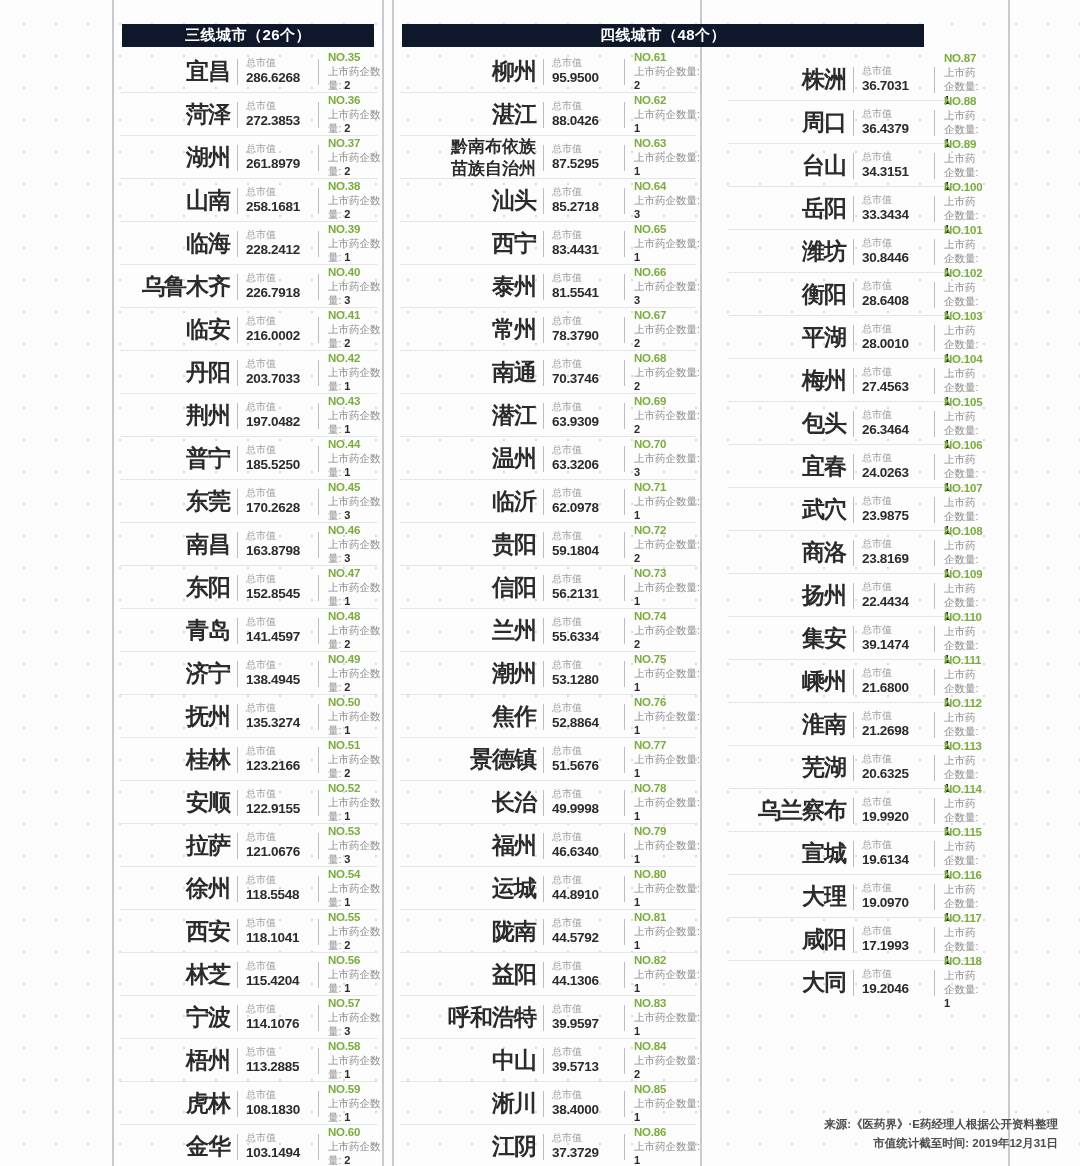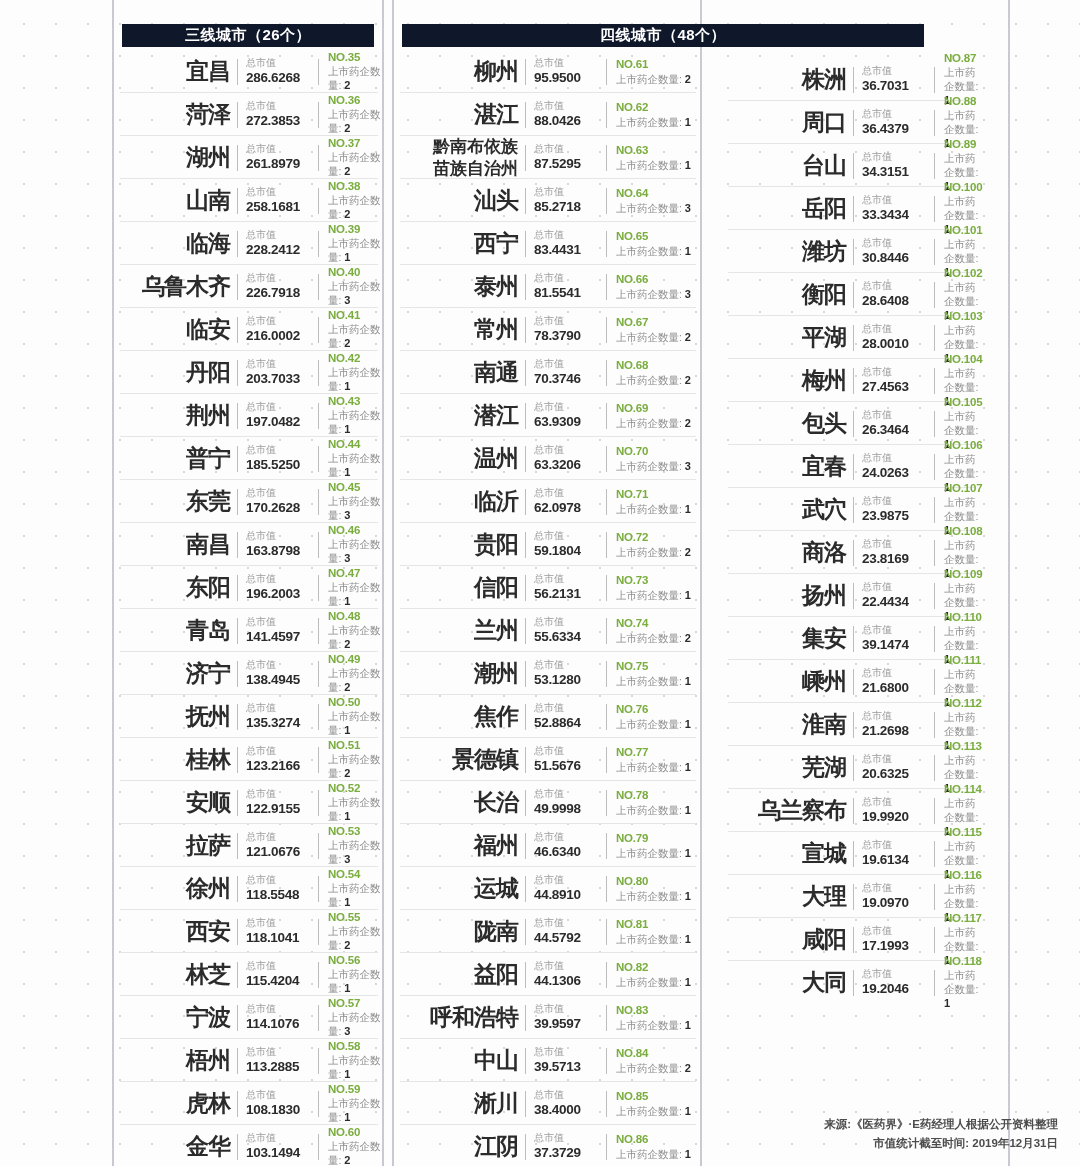--- a/index.html
+++ b/index.html
@@ -63,21 +63,21 @@
     text-align:right;
     font-size:23px;
     font-weight:bold;
     color:#2b2b2b;
     letter-spacing:-1px;
     line-height:1.0;
     padding-right:7px;
     white-space:pre-line;
   }
   .col.c1 .city{width:118px;}
-  .col.c2 .city{width:126px;}
+  .col.c2 .city{width:126px;padding-left:18px;}
   .col.c3 .city{width:126px;}
   .city.two-line{font-size:17px;letter-spacing:0;line-height:1.25;font-weight:bold;}
 
   .sep{
     flex:0 0 auto;
     width:1px;height:26px;
     background:#bdbdbd;
   }
 
   .mv{
@@ -279,21 +279,21 @@
         <div class="cnt">
           <div class="rank">NO.46</div>
           <div class="co"><span>上市药企数量:</span> <b>3</b></div>
         </div>
       </div>
       <div class="row">
         <div class="city">东阳</div>
         <div class="sep"></div>
         <div class="mv">
           <div class="lbl">总市值</div>
-          <div class="val">196.2003</div>
+          <div class="val">152.8545</div>
         </div>
         <div class="sep"></div>
         <div class="cnt">
           <div class="rank">NO.47</div>
           <div class="co"><span>上市药企数量:</span> <b>1</b></div>
         </div>
       </div>
       <div class="row">
         <div class="city">青岛</div>
         <div class="sep"></div>

